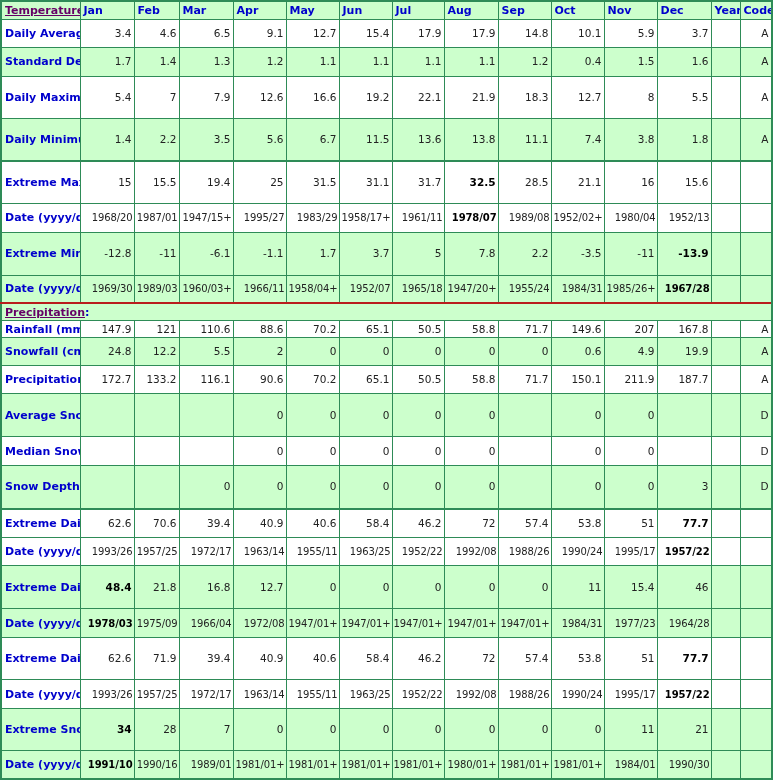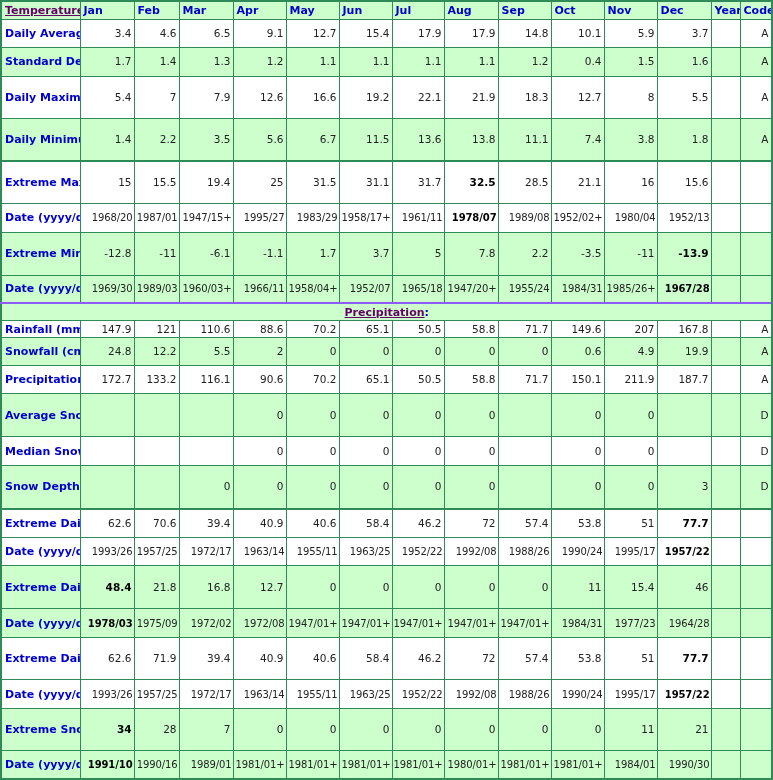--- a/index.html
+++ b/index.html
@@ -67,21 +67,21 @@
     }
     td.val.bold {
       font-weight: bold;
       color: #000;
     }
     tr.w td { background: #ffffff; }
     tr.g td { background: #ccffcc; }
     tr.g td.label { background: #ccffcc; }
     tr.w td.label { background: #ffffff; }
     tr.sep-top td { border-top: 2px solid #2e8b57; }
-    tr.sec th { border-top: 2px solid #8b5cf6; text-align: center; }
+    tr.sec th { border-top: 2px solid #b91c1c; }
     td.code { text-align: right; }
   </style>
 </head>
 <body>
 
 <table class="climate">
   <colgroup>
     <col style="width:79px">
     <col style="width:54px">
     <col style="width:45px">
@@ -415,21 +415,21 @@
         <td class="val">11</td>
         <td class="val">15.4</td>
         <td class="val">46</td>
         <td class="val"></td>
         <td class="val code"></td>
       </tr>
       <tr class="g" style="height: 29px;">
         <td class="label">Date (yyyy/dd)</td>
         <td class="val date bold">1978/03</td>
         <td class="val date">1975/09</td>
-        <td class="val date">1972/02</td>
+        <td class="val date">1966/04</td>
         <td class="val date">1972/08</td>
         <td class="val date">1947/01+</td>
         <td class="val date">1947/01+</td>
         <td class="val date">1947/01+</td>
         <td class="val date">1947/01+</td>
         <td class="val date">1947/01+</td>
         <td class="val date">1984/31</td>
         <td class="val date">1977/23</td>
         <td class="val date">1964/28</td>
         <td class="val date"></td>

